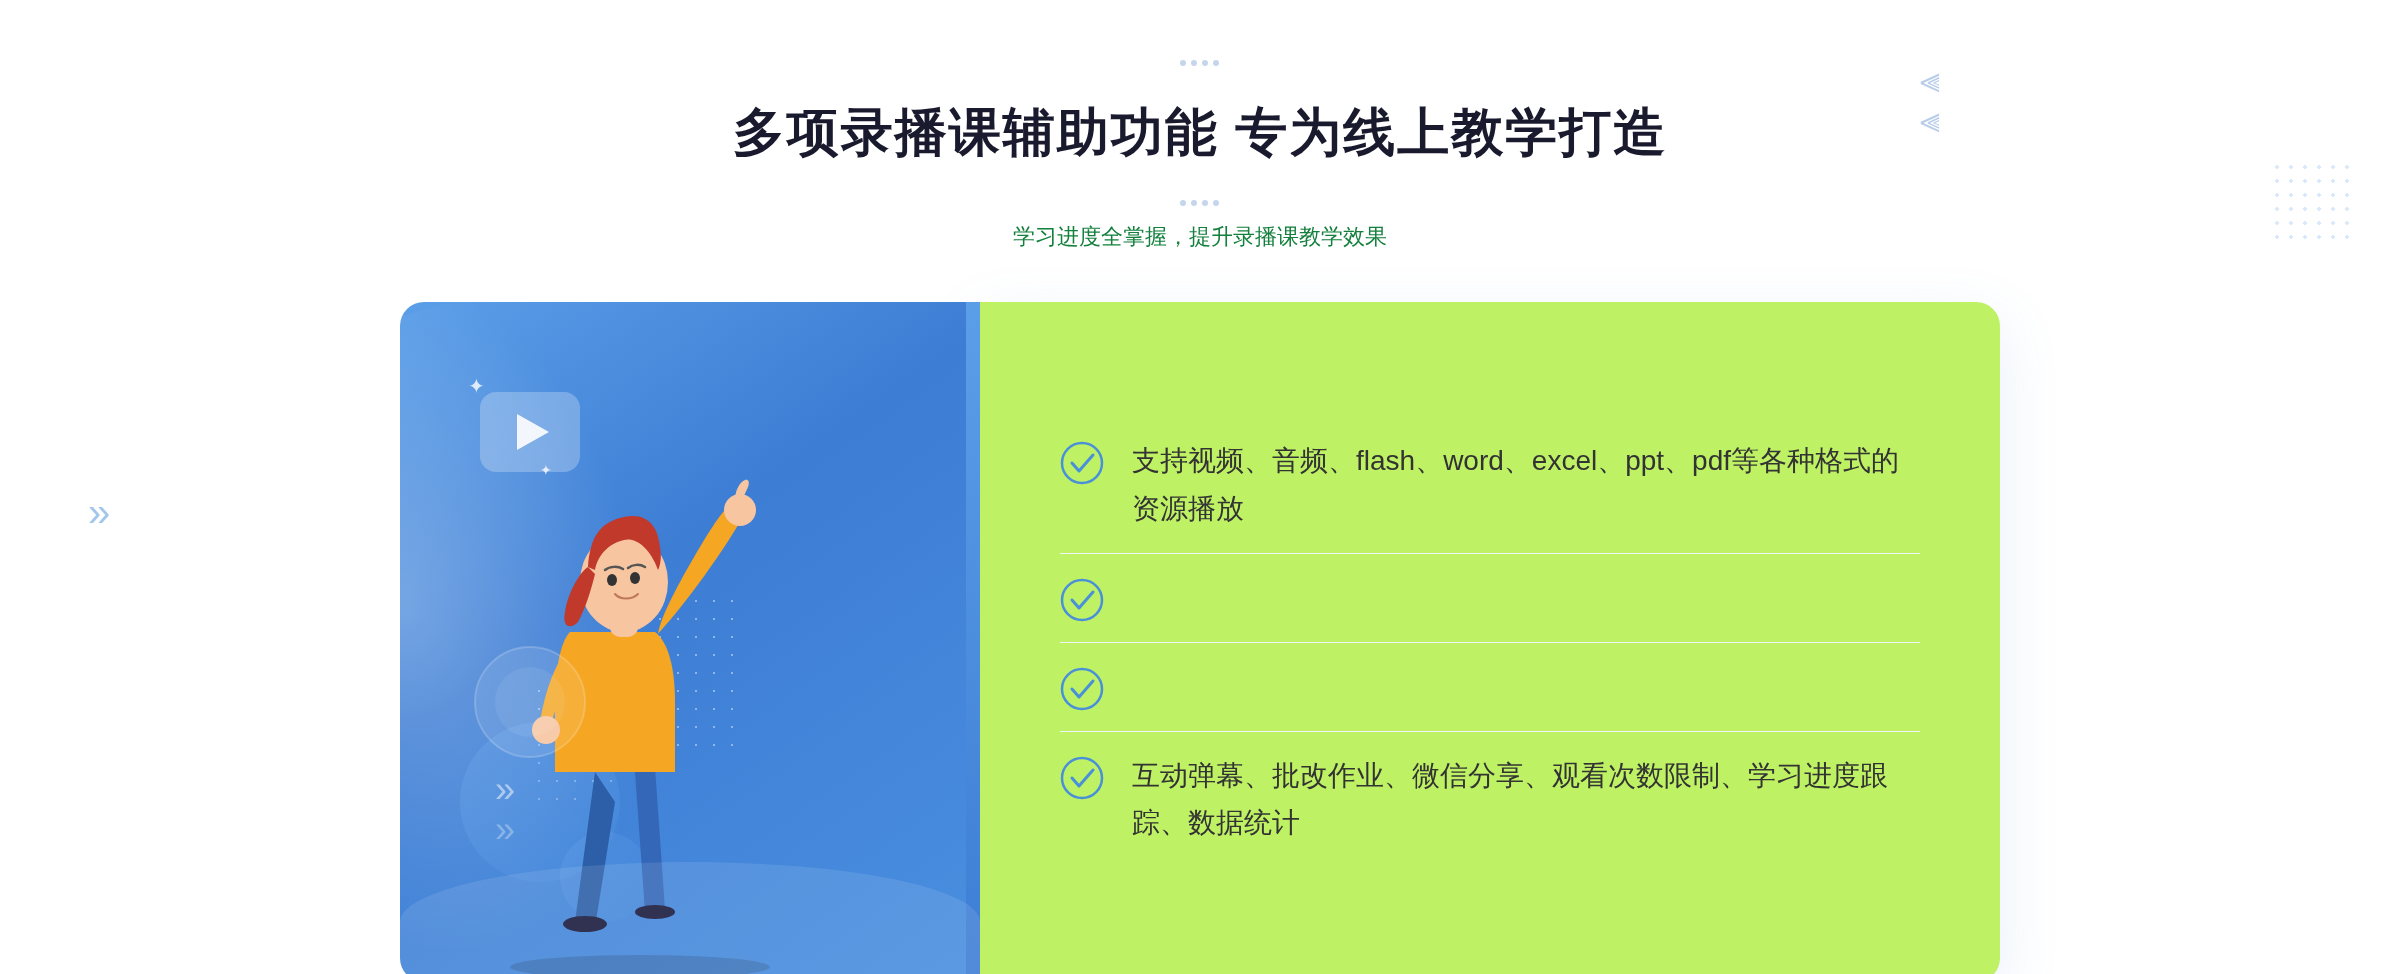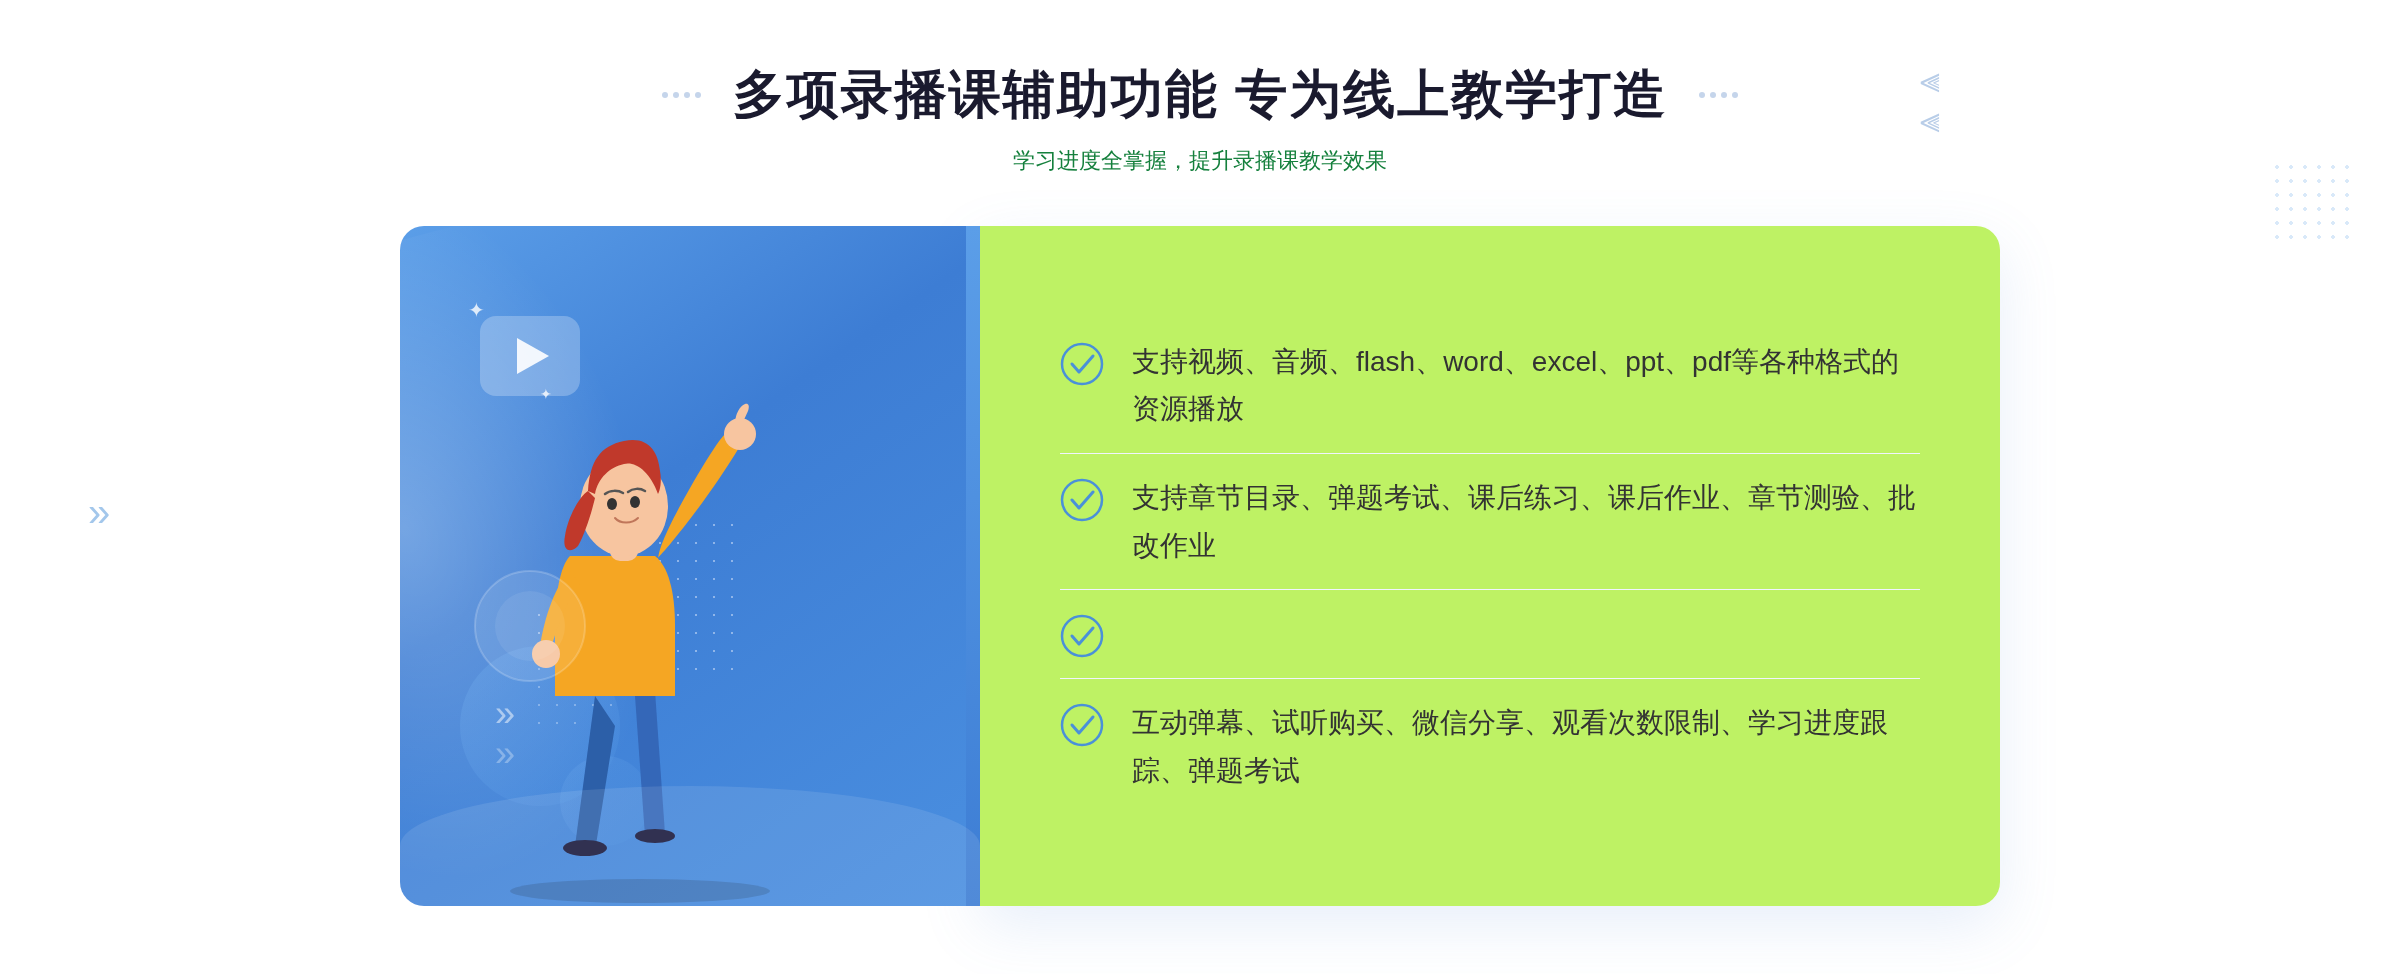--- a/index.html
+++ b/index.html
@@ -60,20 +60,21 @@
       margin-bottom: 50px;
       position: relative;
     }
 
     .header-decorators {
       display: flex;
       align-items: center;
       justify-content: center;
       gap: 32px;
       margin-bottom: 16px;
+      flex-direction: column;
     }
 
     .header-dots {
       display: flex;
       gap: 5px;
       align-items: center;
     }
 
     .header-dot {
       width: 6px;
@@ -389,40 +390,39 @@
         <span class="feature-text">支持视频、音频、flash、word、excel、ppt、pdf等各种格式的资源播放</span>
       </div>
 
       <div class="feature-item">
         <div class="check-icon">
           <svg viewBox="0 0 44 44" xmlns="http://www.w3.org/2000/svg">
             <circle cx="22" cy="22" r="20" fill="none" stroke="#4a90d9" stroke-width="2.5"></circle>
             <polyline points="12,22 19,30 33,14" fill="none" stroke="#4a90d9" stroke-width="3" stroke-linecap="round" stroke-linejoin="round"></polyline>
           </svg>
         </div>
-        <span class="feature-text">支持章节目录、弹题考试、课后练习、课后作业、章节测验、批改作业</span>
       </div>
 
       <div class="feature-item">
         <div class="check-icon">
           <svg viewBox="0 0 44 44" xmlns="http://www.w3.org/2000/svg">
             <circle cx="22" cy="22" r="20" fill="none" stroke="#4a90d9" stroke-width="2.5"></circle>
             <polyline points="12,22 19,30 33,14" fill="none" stroke="#4a90d9" stroke-width="3" stroke-linecap="round" stroke-linejoin="round"></polyline>
           </svg>
         </div>
       </div>
 
       <div class="feature-item">
         <div class="check-icon">
           <svg viewBox="0 0 44 44" xmlns="http://www.w3.org/2000/svg">
             <circle cx="22" cy="22" r="20" fill="none" stroke="#4a90d9" stroke-width="2.5"></circle>
             <polyline points="12,22 19,30 33,14" fill="none" stroke="#4a90d9" stroke-width="3" stroke-linecap="round" stroke-linejoin="round"></polyline>
           </svg>
         </div>
-        <span class="feature-text">互动弹幕、试听购买、微信分享、观看次数限制、学习进度跟踪、弹题考试</span>
+        <span class="feature-text">互动弹幕、批改作业、微信分享、观看次数限制、学习进度跟踪、数据统计</span>
       </div>
 
     </div>
   </div>
 
   <div class="deco-right-dots"></div>
 
 </div>
 
 </body></html>

